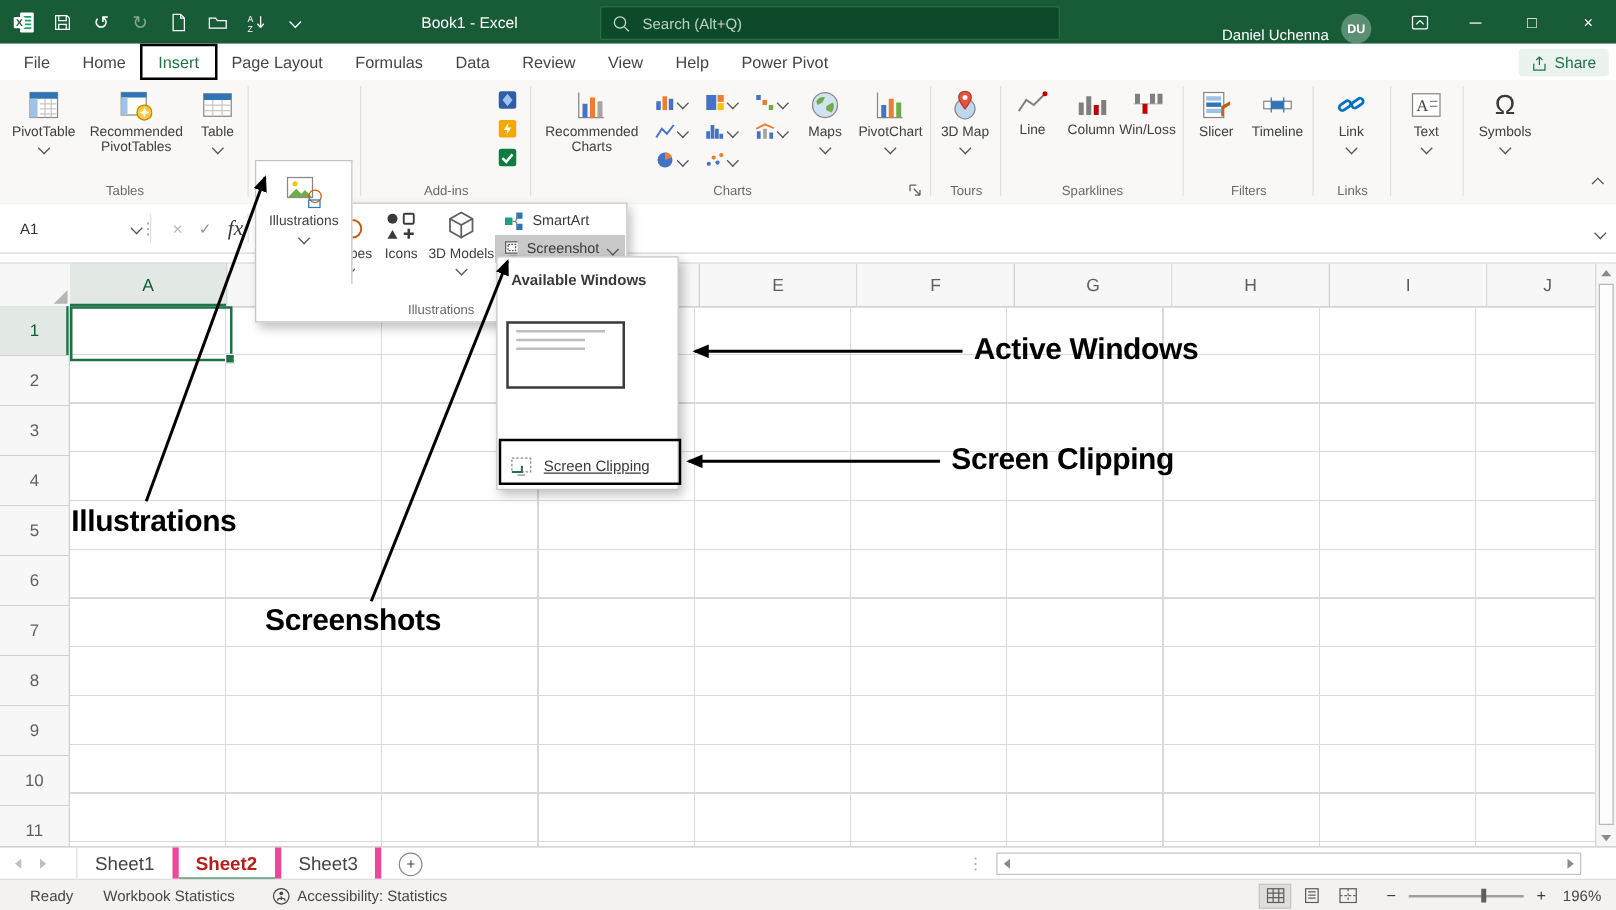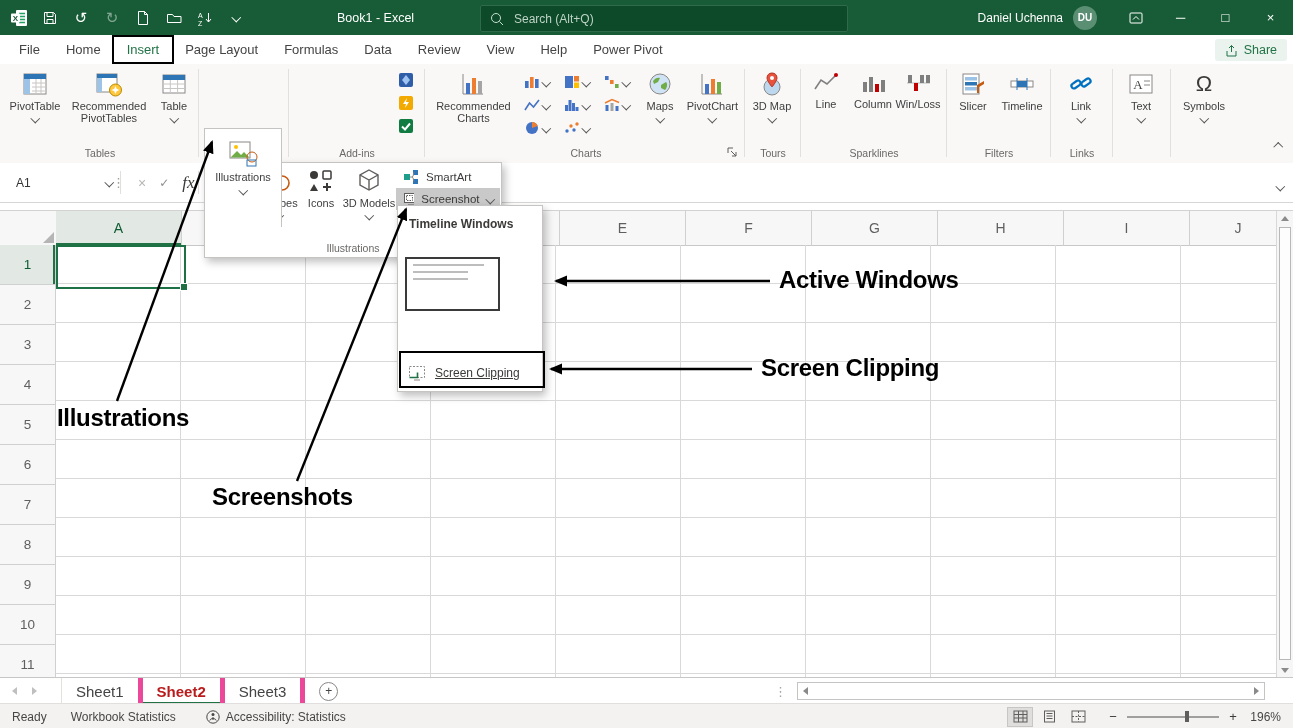--- a/index.html
+++ b/index.html
@@ -9,21 +9,21 @@
   
   .titlebar{position:absolute;top:0;left:0;width:100%;height:35px;background:#185c37;color:#fff;display:flex;align-items:center}
   .qat{display:flex;align-items:center;gap:13px;padding-left:10px}
   .ib{display:flex;align-items:center;justify-content:center;min-width:18px;height:20px}
   .undoG{font-size:15px;color:#fff}
   .redoG{font-size:15px;color:rgba(255,255,255,.45)}
   .tb-title{margin-left:92px;font-size:12.5px;white-space:nowrap}
   .searchbox{position:absolute;left:480px;top:5px;width:348px;height:25px;background:#0d4a29;border:1px solid #2f6a4a;border-radius:2px;display:flex;align-items:center;padding:0 9px;gap:8px}
   .searchbox input{flex:1;background:transparent;border:none;outline:none;color:#dcebe2;font-size:12px;font-family:inherit}
   .searchbox input::placeholder{color:#bed3c6}
-  .tb-right{position:absolute;right:0;top:0;height:35px;display:flex;align-items:center}
+  .tb-right{position:absolute;right:0;top:0;height:35px;display:flex;align-items:flex-end}
   .username{font-size:12px;margin-right:10px}
   .avatar{width:24px;height:24px;border-radius:50%;background:#5b8f74;display:flex;align-items:center;justify-content:center;font-size:10px;font-weight:bold;margin-right:16px}
   .winbtn{width:45px;height:35px;display:flex;align-items:center;justify-content:center;font-size:13px}
   
   .tabrow{position:absolute;top:35px;left:0;width:100%;height:29px;background:#fff;display:flex;align-items:center;padding-left:6px}
   .tab{padding:5px 13px;font-size:13px;color:#444;white-space:nowrap}
   .tab.green{color:#217346}
   .tab.boxed{outline:2.5px solid #000}
   .share{position:absolute;right:12px;top:4px;height:22px;background:#eaf3ee;color:#217346;display:flex;gap:6px;align-items:center;padding:0 10px;border-radius:3px;font-size:12.5px}
   
@@ -100,21 +100,21 @@
   .sheettabs{position:absolute;top:677px;left:0;width:100%;height:26px;background:#fff;border-top:1px solid #c9c7c5;display:flex;align-items:stretch}
   .stnav{display:flex;align-items:center;gap:15px;padding:0 24px 0 12px}
   .stab{display:flex;align-items:center;padding:0 14px;font-size:15px;color:#444;border-right:5px solid #ec4899}
   .stab.first{border-left:1px solid #e3e1df}
   .stab.active{color:#b91c1c;font-weight:bold;box-shadow:inset 0 -2px 0 #217346}
   .addsheet{width:17px;height:17px;border:1px solid #8a8886;border-radius:50%;display:flex;align-items:center;justify-content:center;font-size:12px;color:#444;margin:auto 0 auto 14px;line-height:0}
   .splitter{margin-left:auto;color:#a8a6a4;display:flex;align-items:center;font-size:13px}
   .hscroll{width:468px;margin:4px 28px 4px 10px;border:1px solid #c6c4c2;background:#fff;display:flex;align-items:center;justify-content:space-between;padding:0 5px;box-sizing:border-box}
   
   .statusbar{position:absolute;top:703px;left:0;width:100%;height:25px;background:#f3f2f1;border-top:1px solid #e1dfdd;display:flex;align-items:center;font-size:12px;color:#484644}
-  .sb-ready{margin-left:12px}
+  .sb-ready{margin-left:24px}
   .sb-ws{margin-left:24px}
   .sb-acc{margin-left:30px;display:flex;align-items:center;gap:6px}
   .spacer{flex:1}
   .viewbtns{display:flex;gap:3px;align-items:center;margin-right:16px}
   .vb{width:26px;height:20px;display:flex;align-items:center;justify-content:center}
   .vb.pressed{background:#dfdedd;border:1px solid #c8c6c4;box-sizing:border-box}
   .zsign{font-size:13px;color:#3b3a39;width:12px;text-align:center}
   .ztrack{width:92px;height:2px;background:#a19f9d;position:relative;margin:0 8px}
   .zthumb{position:absolute;left:58px;top:-4.5px;width:4px;height:11px;background:#605e5c}
   .zpct{width:42px;text-align:right;margin-right:12px}
@@ -625,21 +625,21 @@
             <path d="M5 14h6" stroke="#605e5c"></path>
           </svg>
         <span>Screenshot</span>
         <span class="chv"></span>
       </div>
     </div>
     <div class="ip-label">Illustrations</div>
   </div>
 
   <div class="shot-menu">
-    <div class="sm-h">Timeline Windows</div>
+    <div class="sm-h">Available Windows</div>
     <div class="thumb">
       <div class="t-line w"></div>
       <div class="t-line"></div>
       <div class="t-line"></div>
     </div>
     <div class="clipitem">
       <svg width="18" height="16">
           <rect x="1.5" y="1.5" width="15" height="11" fill="#fff" stroke="#8a8886" stroke-dasharray="2 1.5"></rect>
           <path d="M1.5 12.5h8v-5" fill="none" stroke="#217346" stroke-width="1.6"></path>
           <path d="M6 15h6" stroke="#8a8886"></path>

